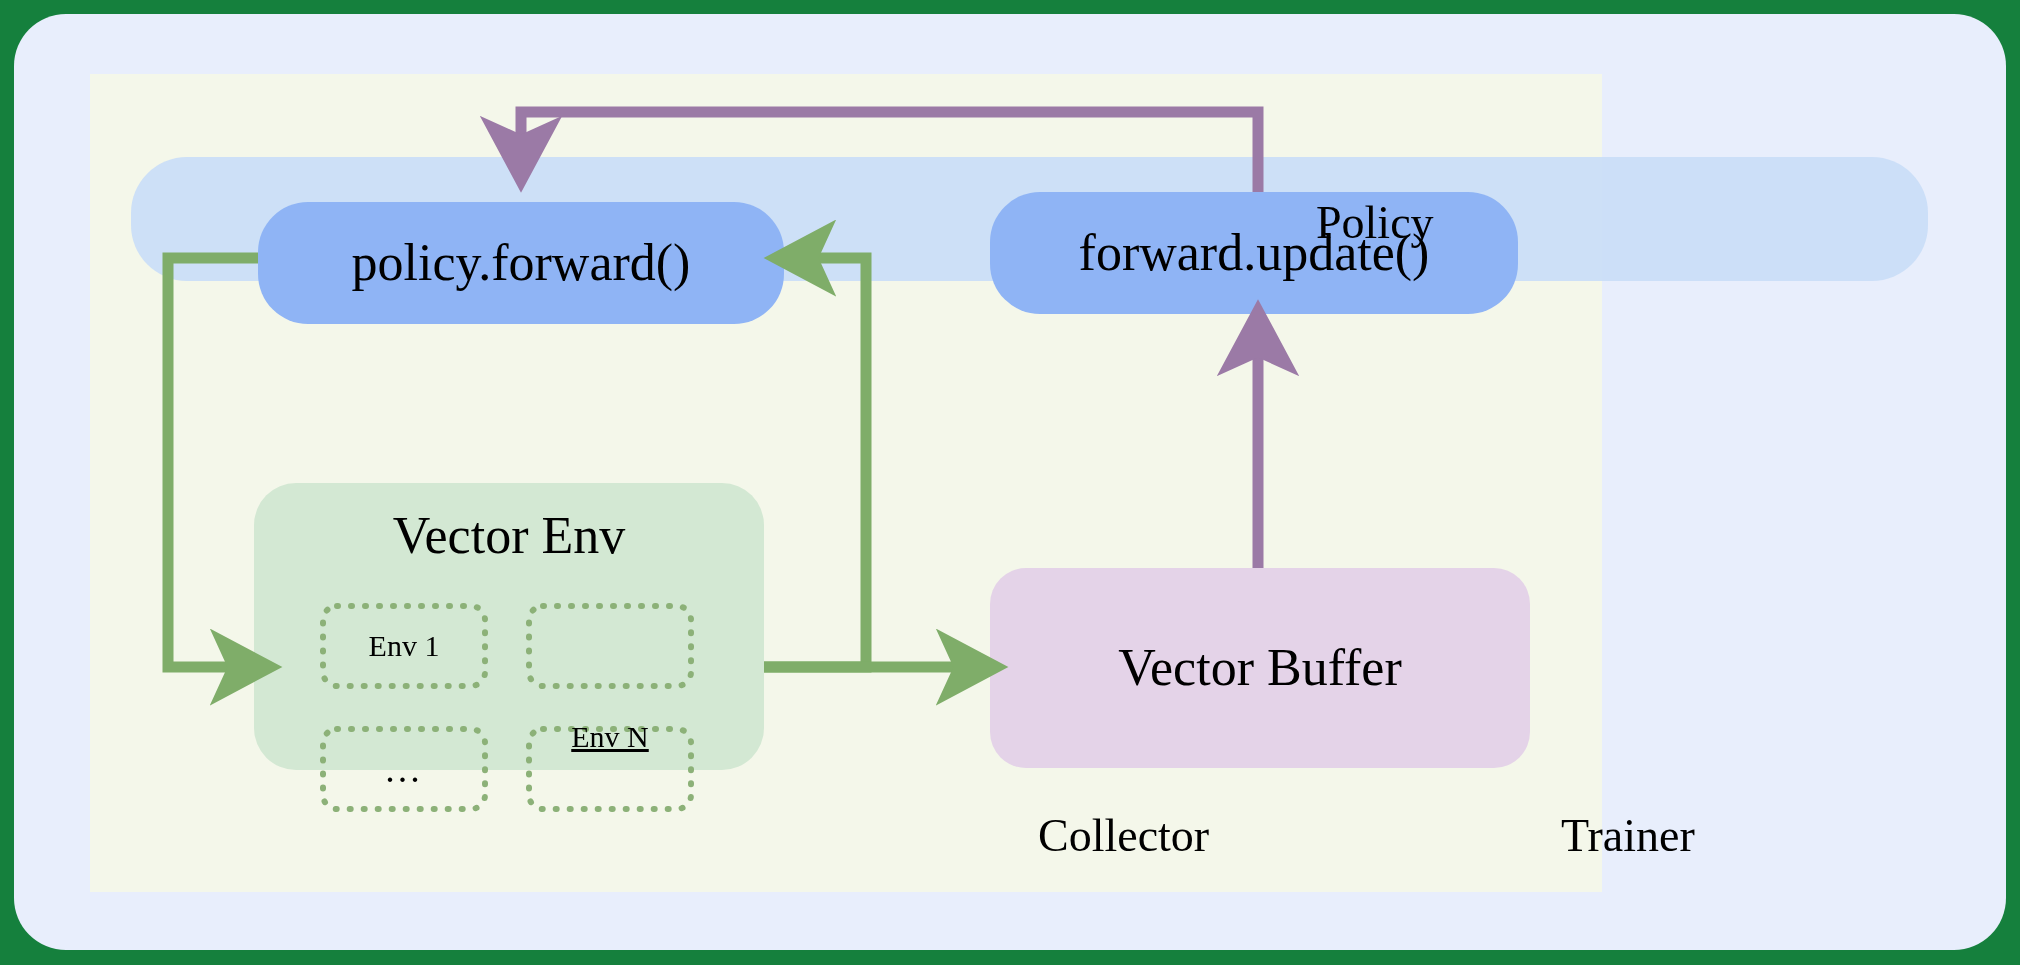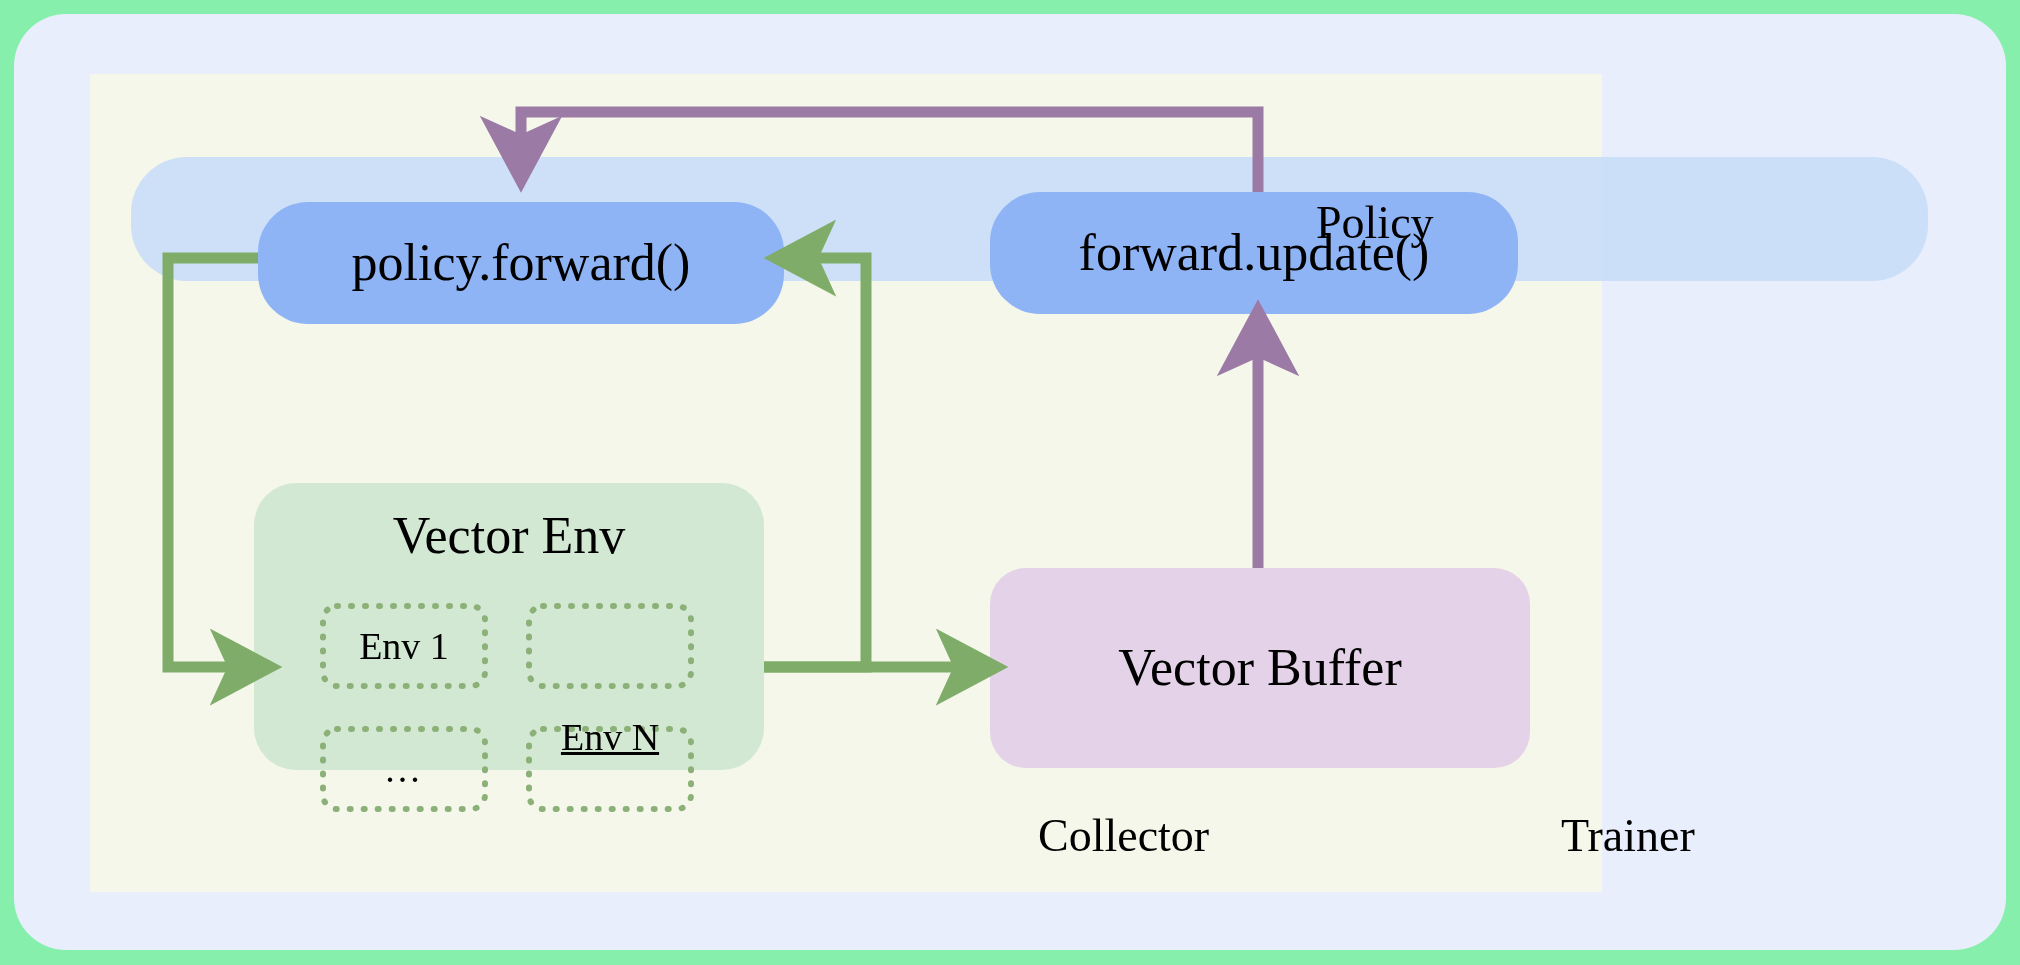--- a/index.html
+++ b/index.html
@@ -1,34 +1,34 @@
 <!DOCTYPE html>
 <html><head>
 <meta charset="utf-8">
 <style>
   html,body{margin:0;padding:0;background:#ffffff;}
   #stage{
     position:relative;
     width:2020px;height:965px;
-    background:#86efac;
+    background:#15803d;
     font-family:"Liberation Serif","DejaVu Serif",serif;
     overflow:hidden;
   }
   #stage svg{position:absolute;left:0;top:0;width:2020px;height:965px;}
   .lbl{
     position:absolute;
     color:#000000;
     white-space:nowrap;
     line-height:1;
     font-family:"Liberation Serif","DejaVu Serif",serif;
   }
   .container-label{font-weight:normal;font-size:46px;}
   .node-label{font-size:52px;}
   .group-title{font-size:52px;}
-  .env-label{font-size:38px;}
+  .env-label{font-size:30px;}
   .dots-label{font-size:38px;letter-spacing:3px;}
 </style>
 </head>
 <body>
 
 <div id="stage">
 
   <svg viewBox="0 0 2020 965" xmlns="http://www.w3.org/2000/svg">
     <defs>
       <marker id="grnArrow" markerWidth="7" markerHeight="7" refX="2.2" refY="3.5" orient="auto" markerUnits="strokeWidth">

